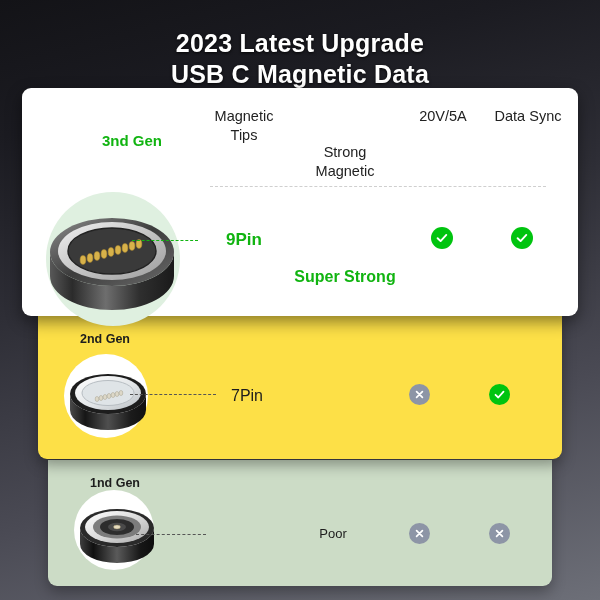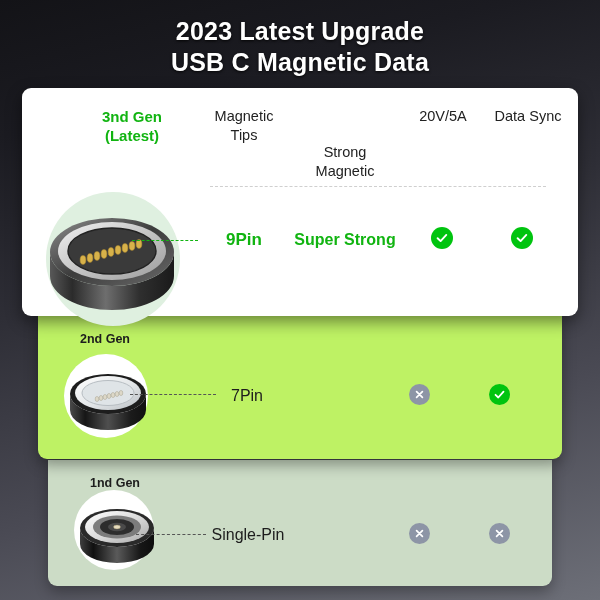--- a/index.html
+++ b/index.html
@@ -6,53 +6,53 @@
   html, body { width:600px; height:600px; }
   body {
     font-family: "Liberation Sans", sans-serif;
     background: linear-gradient(165deg, #131317 0%, #1b1b21 18%, #2e2e36 42%, #4a4a54 70%, #6d6f78 100%);
     position: relative;
     overflow: hidden;
   }
 
   
   .title-block {
-    position:absolute; top:16px; left:0; width:600px;
+    position:absolute; top:28px; left:0; width:600px;
     text-align:center; color:#ffffff;
     text-shadow: 0 1px 3px rgba(0,0,0,.85);
   }
   .title-line { font-size:25px; font-weight:bold; letter-spacing:.2px; line-height:31px; }
   .title-line.l2 { font-size:25px; }
 
   
   .card { position:absolute; }
 
   #card-gen3 {
     left:22px; top:88px; width:556px; height:228px;
     background:#ffffff; border-radius:9px;
     box-shadow: 0 6px 16px rgba(0,0,0,.45);
     z-index:4;
   }
   #card-gen2 {
     left:38px; top:316px; width:524px; height:143px;
-    background:#bef264; border-radius:0 0 9px 9px;
+    background:#fde047; border-radius:0 0 9px 9px;
     box-shadow: 0 6px 14px rgba(0,0,0,.35);
     z-index:3;
   }
   #card-gen1 {
     left:48px; top:460px; width:504px; height:126px;
     background:#ccdcc6; border-radius:0 0 9px 9px;
     box-shadow: 0 6px 14px rgba(0,0,0,.3);
     z-index:2;
   }
 
   
   .hdr { position:absolute; top:19px; font-size:14.5px; color:#222; text-align:center; line-height:19px; }
   .hdr.green { color:#11b411; font-weight:bold; font-size:15px; }
-  .hdr-gen3  { left:42px;  width:136px; }
+  .hdr-gen3  { left:42px;  width:136px;margin-top:24px; }
   .hdr-tips  { left:166px; width:112px; }
   .hdr-strong{ left:268px; width:110px;margin-top:36px; }
   .hdr-volt  { left:382px; width:78px; }
   .hdr-sync  { left:458px; width:96px; }
 
   
   .divider {
     position:absolute; left:188px; top:98px; width:336px; height:0;
     border-top:1px dashed #cfcfcf;
   }
@@ -62,21 +62,21 @@
     position:absolute; left:42px; top:16px;
     font-size:12.5px; font-weight:bold; color:#1d1d1d;
   }
 
   
   .cell { position:absolute; text-align:center; color:#1d1d1d; }
   .cell.pin   { font-size:16px; }
   .cell.state { font-size:13px; }
 
   .cell.big-pin   { font-size:17px; font-weight:bold; color:#11b411; }
-  .cell.big-state { font-size:16px; font-weight:bold; color:#11b411; }
+  .cell.big-state { font-size:16px; font-weight:bold; color:#11b411;margin-top:37px; }
 
   
   .badge {
     position:absolute; border-radius:50%;
     display:flex; align-items:center; justify-content:center;
   }
   .badge.ok { background:#00c40f; }
   .badge.no { background:#8d95a6; }
   .badge svg { display:block; }
 
@@ -93,21 +93,20 @@
 
 <div class="title-block">
   <div class="title-line l1">2023 Latest Upgrade</div>
   <div class="title-line l2">USB C Magnetic Data</div>
 </div>
 
 <div class="card" id="card-gen3">
 
   <div class="hdr green hdr-gen3">
     <div>3nd Gen</div>
-    <div>(Latest)</div>
   </div>
   <div class="hdr hdr-tips">
     <div>Magnetic</div>
     <div>Tips</div>
   </div>
   <div class="hdr hdr-strong">
     <div>Strong</div>
     <div>Magnetic</div>
   </div>
   <div class="hdr hdr-volt">20V/5A</div>
@@ -246,21 +245,21 @@
     <path d="M4 34 A37 19 0 0 0 78 34 L78 50 A37 19 0 0 1 4 50 Z" fill="url(#g1body)"></path>
     <ellipse cx="41" cy="34" rx="37" ry="19" fill="#2a2a2a"></ellipse>
     <ellipse cx="41" cy="33" rx="32" ry="16" fill="url(#g1ring)"></ellipse>
     <ellipse cx="41" cy="33" rx="24" ry="11.5" fill="#7c7c7c"></ellipse>
     <ellipse cx="41" cy="33" rx="17" ry="8" fill="#2d2d2d"></ellipse>
     <ellipse cx="41" cy="33" rx="9" ry="4.2" fill="#4a4a4a"></ellipse>
     <ellipse cx="41" cy="33" rx="3.4" ry="1.9" fill="#e6dcbe" stroke="#a09268" stroke-width=".4"></ellipse>
   </svg>
 
   <div class="leader dark" style="left:88px; top:74px; width:70px;"></div>
-  <div class="cell pin" style="left:152px; top:66px; width:96px;">Single-Pin</div>
+  <div class="cell state" style="left:228px; top:66px; width:114px;">Poor</div>
 
   <div class="badge no" style="left:361px; top:63px; width:21px; height:21px;">
     <svg width="13" height="13" viewBox="0 0 13 13">
       <path d="M3.6 3.6 L9.4 9.4 M9.4 3.6 L3.6 9.4" fill="none" stroke="#fff" stroke-width="1.7" stroke-linecap="round"></path>
     </svg>
   </div>
   <div class="badge no" style="left:441px; top:63px; width:21px; height:21px;">
     <svg width="13" height="13" viewBox="0 0 13 13">
       <path d="M3.6 3.6 L9.4 9.4 M9.4 3.6 L3.6 9.4" fill="none" stroke="#fff" stroke-width="1.7" stroke-linecap="round"></path>
     </svg>

